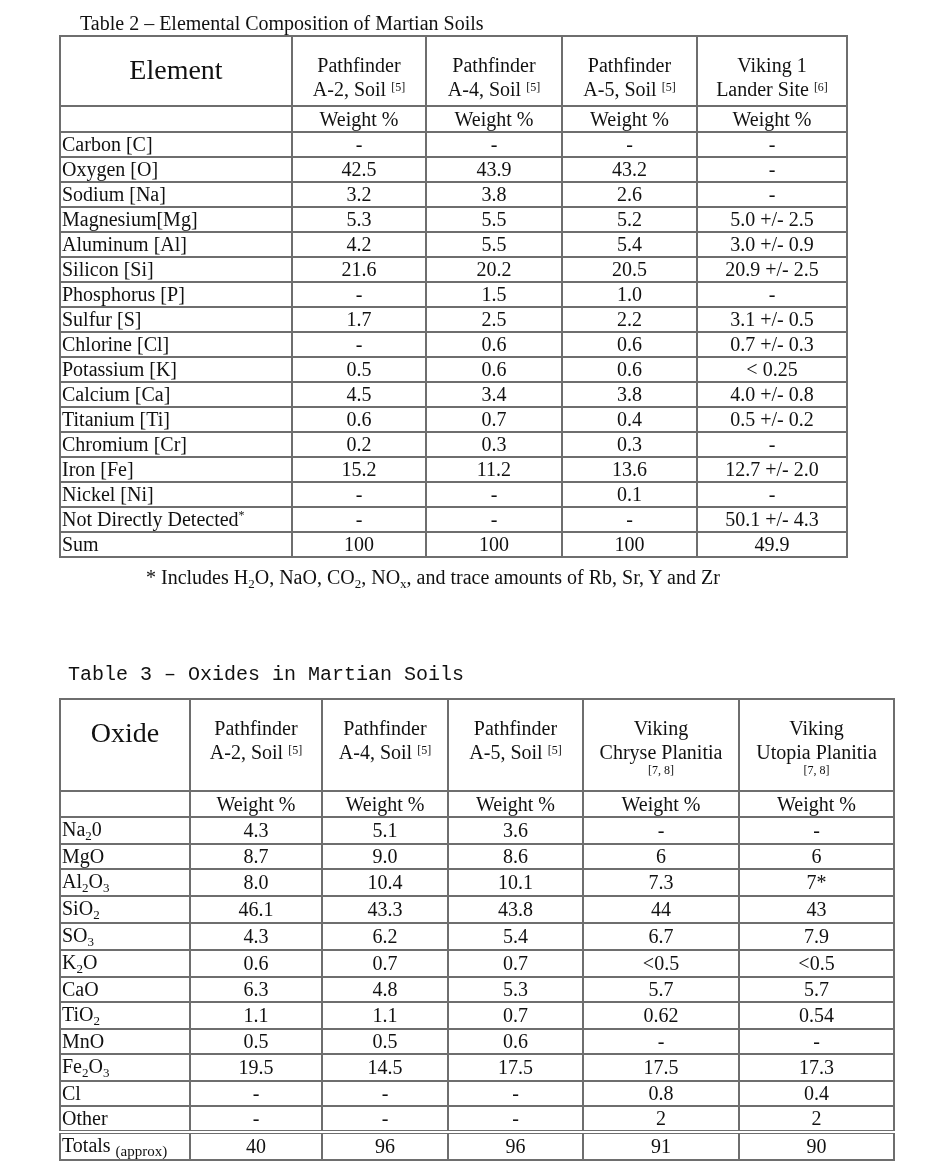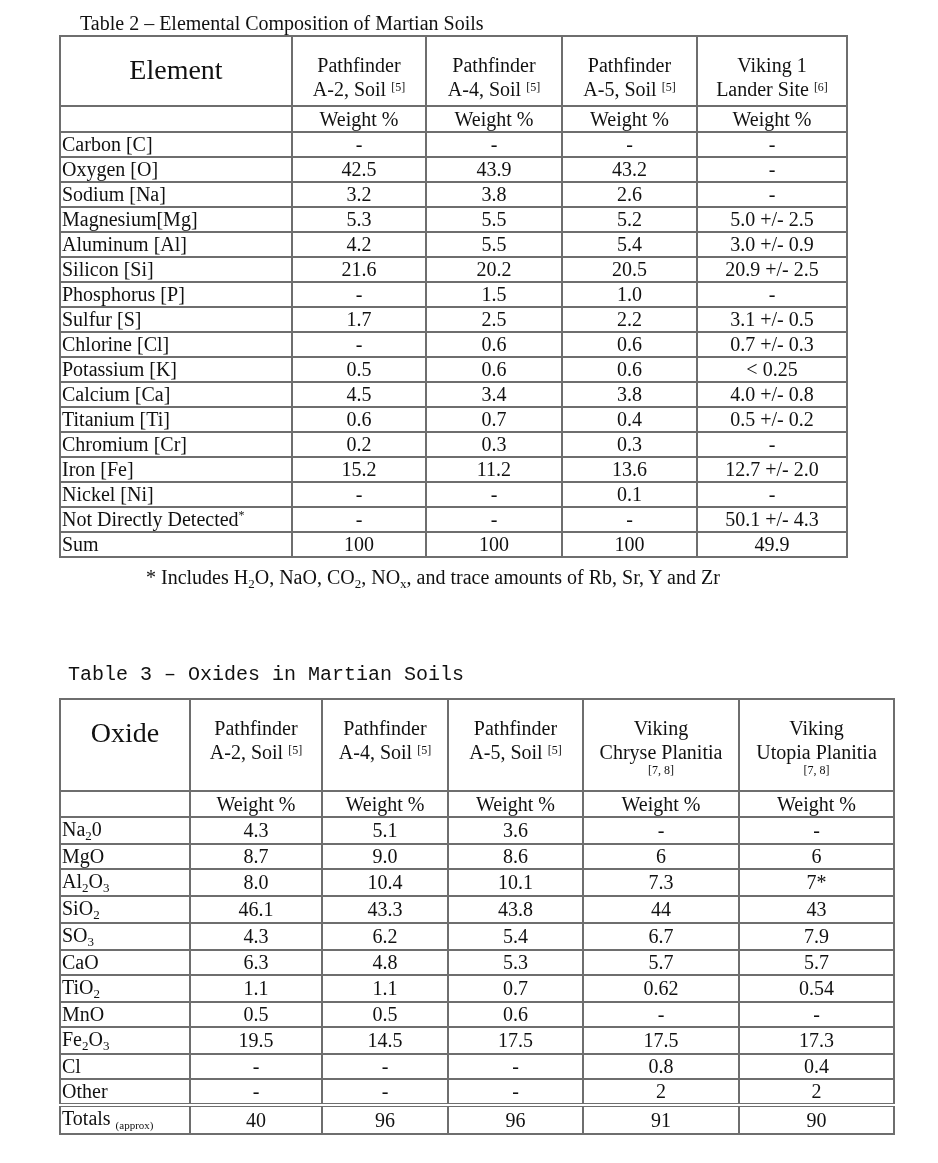--- a/index.html
+++ b/index.html
@@ -9,21 +9,21 @@
     }
     .caption { position: absolute; font-size: 20px; line-height: 20px; white-space: nowrap; }
     table { position: absolute; border-collapse: collapse; table-layout: fixed; }
     td { border: 2px solid #6e6e6e; padding: 0; font-size: 20px; line-height: 23px; height: 23px; text-align: center; vertical-align: middle; white-space: nowrap; overflow: hidden; }
     td.label { text-align: left; padding-left: 1px; }
     .hdr-main { font-size: 28px; line-height: 30px; vertical-align: top; padding-top: 18px; text-align: center; }
     .hdr-col { vertical-align: top; line-height: 24px; padding-top: 16px; }
     .sup { font-size: 12px; vertical-align: top; position: relative; top: -2px; }
     .refline { font-size: 12px; line-height: 12px; display: block; }
     .sub { font-size: 13px; vertical-align: baseline; position: relative; top: 4px; }
-    .approx { font-size: 11px; position: relative; top: 4px; }
+    .approx { font-size: 15px; position: relative; top: 4px; }
     .star { font-size: 12px; vertical-align: top; position: relative; top: -4px; }
     .double-top td { border-top: 4px double #6e6e6e; }
     .footnote { position: absolute; font-size: 20px; white-space: nowrap; }
 
     #t2 { left: 59px; top: 35px; width: 787px; }
     #t2 col.c0 { width: 232px; }
     #t2 col.c1 { width: 134px; }
     #t2 col.c2 { width: 136px; }
     #t2 col.c3 { width: 135px; }
     #t2 col.c4 { width: 150px; }
@@ -287,20 +287,28 @@
       </tr>
       <tr>
         <td class="label">SO<span class="sub">3</span></td>
         <td>4.3</td>
         <td>6.2</td>
         <td>5.4</td>
         <td>6.7</td>
         <td>7.9</td>
       </tr>
       <tr>
+        <td class="label">K<span class="sub">2</span>O</td>
+        <td>0.6</td>
+        <td>0.7</td>
+        <td>0.7</td>
+        <td>&lt;0.5</td>
+        <td>&lt;0.5</td>
+      </tr>
+      <tr>
         <td class="label">CaO</td>
         <td>6.3</td>
         <td>4.8</td>
         <td>5.3</td>
         <td>5.7</td>
         <td>5.7</td>
       </tr>
       <tr>
         <td class="label">TiO<span class="sub">2</span></td>
         <td>1.1</td>

